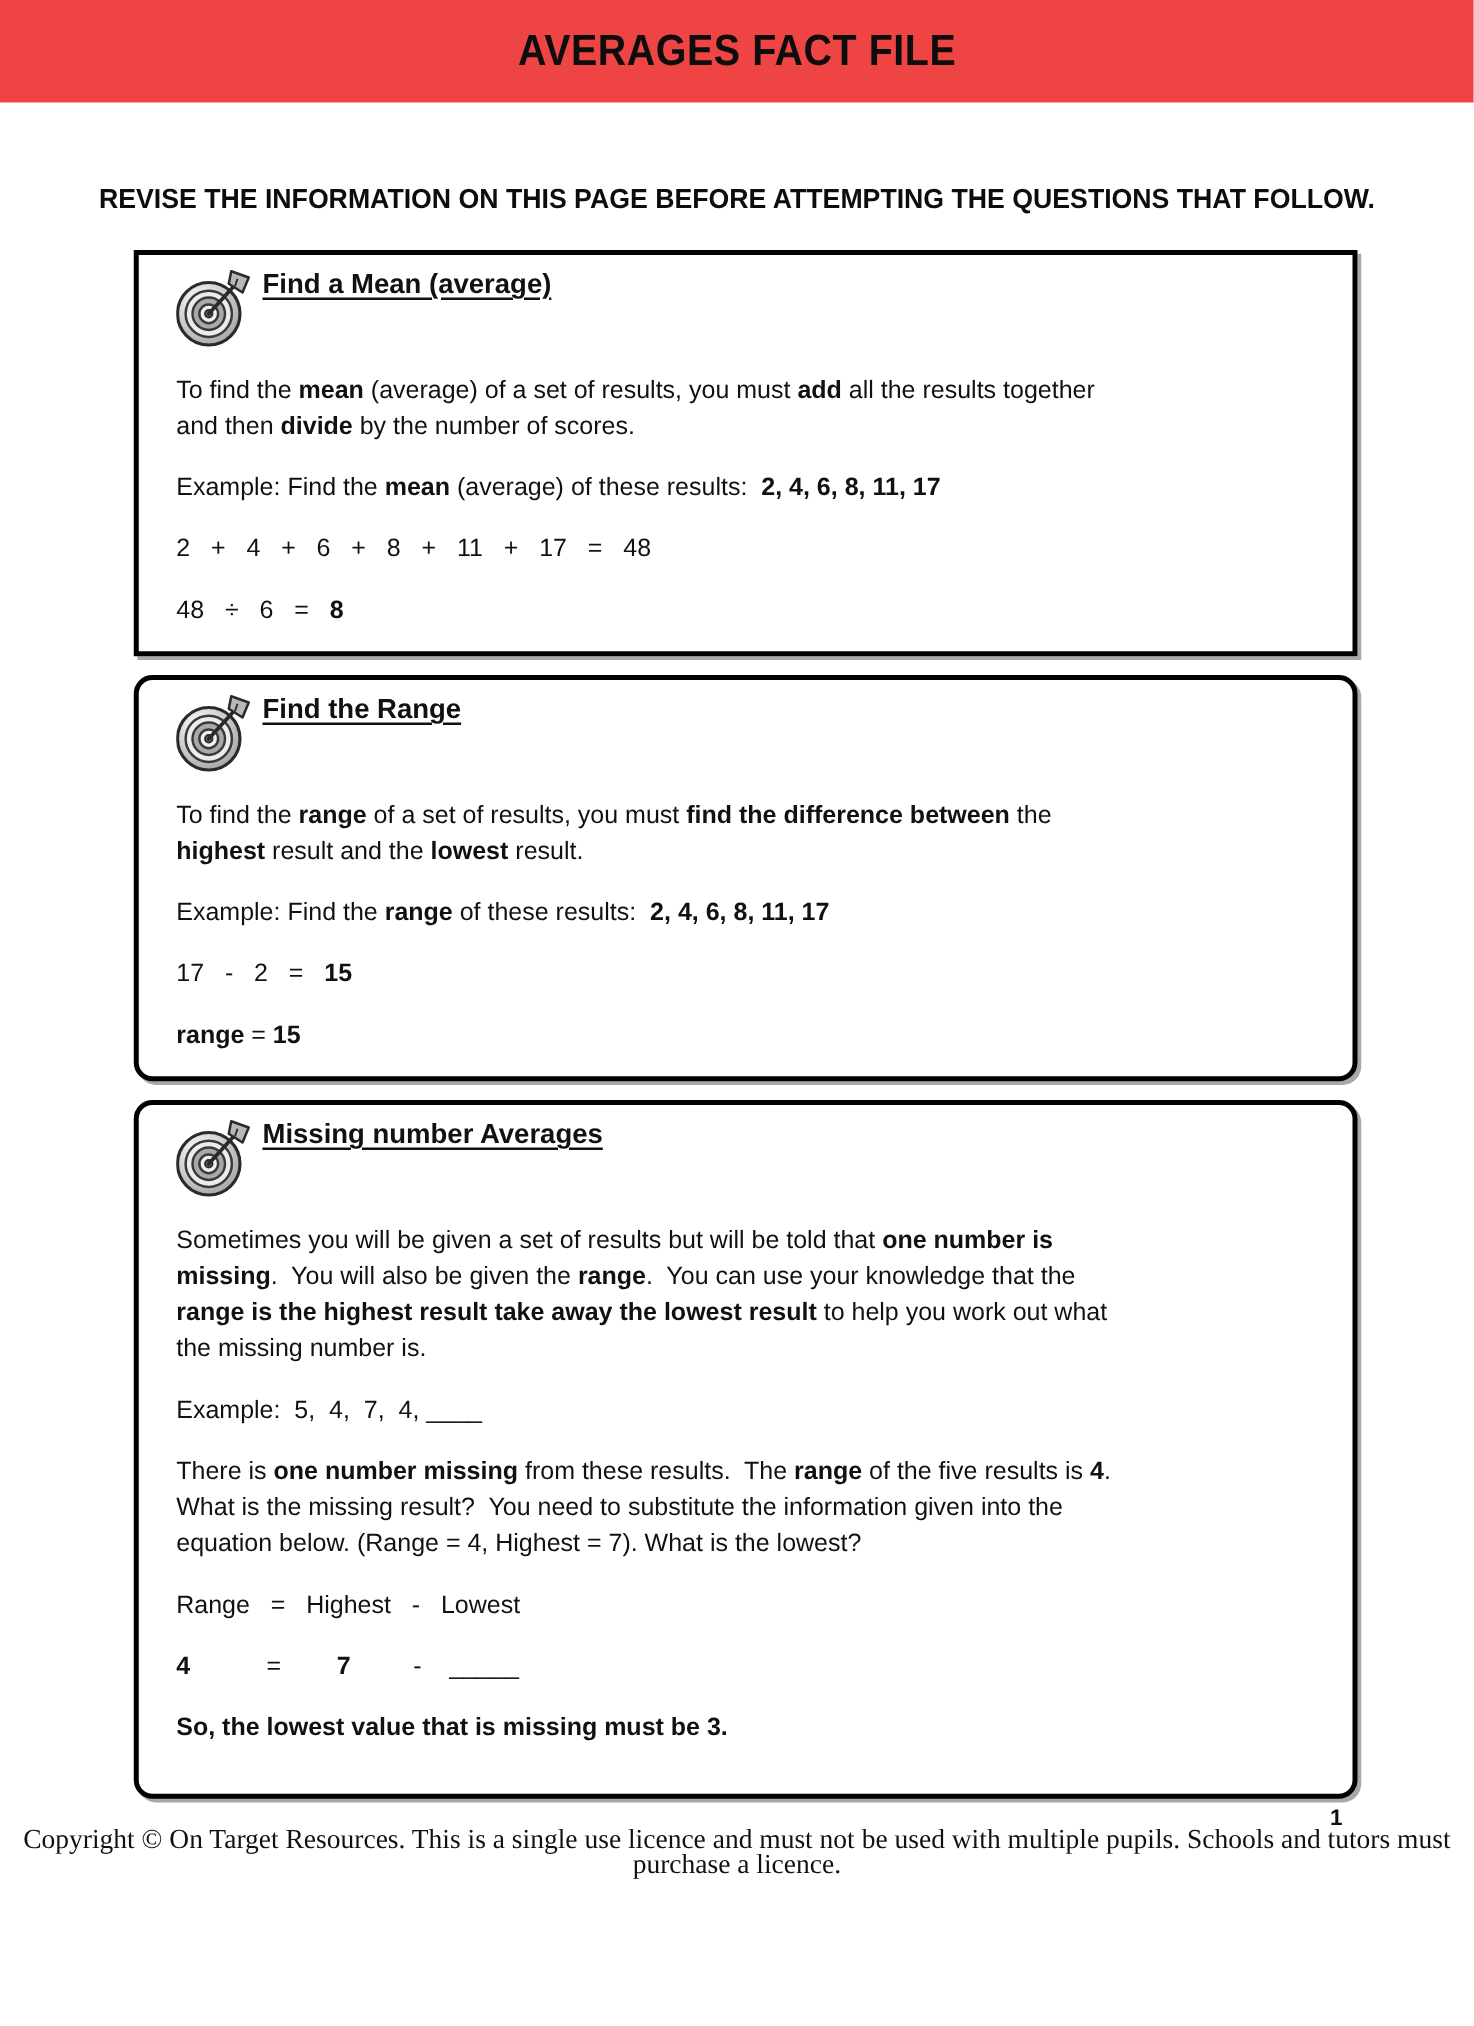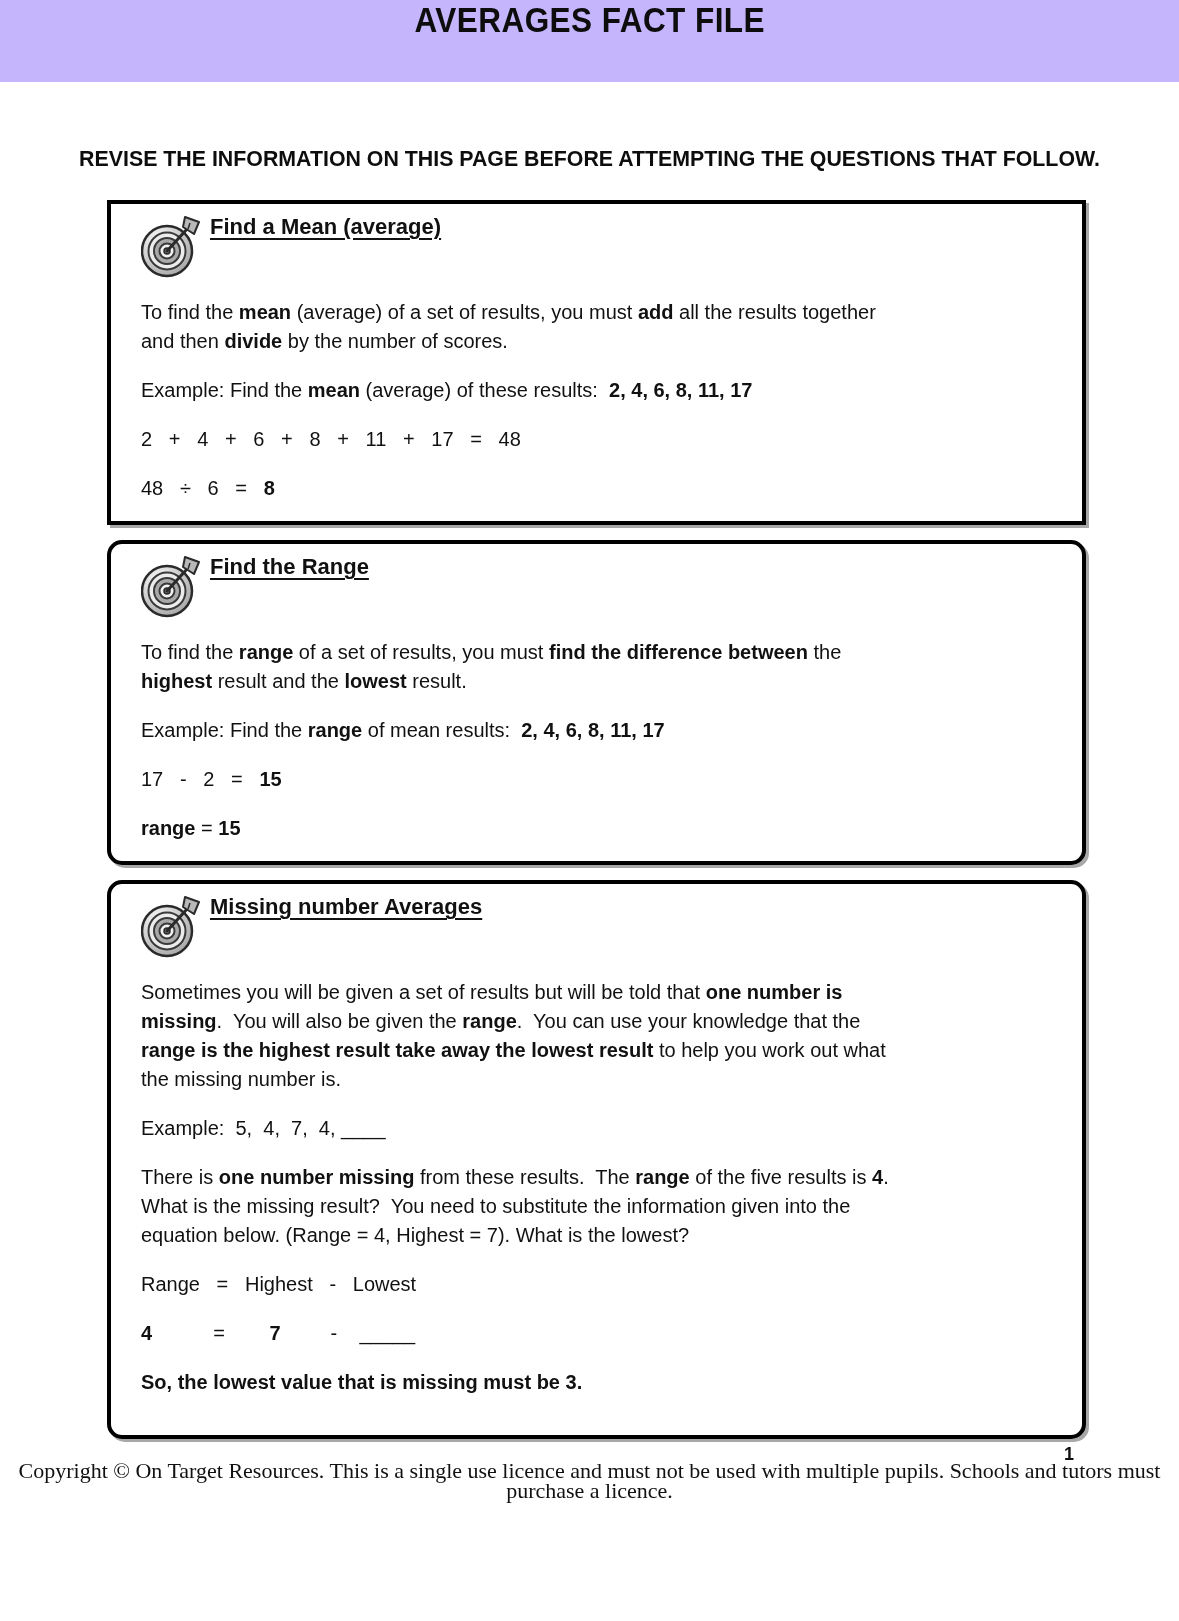--- a/index.html
+++ b/index.html
@@ -5,22 +5,22 @@
   html, body { margin: 0; padding: 0; }
   body {
     width: 1179px; height: 1621px;
     background: #ffffff;
     overflow: hidden;
     font-family: "Liberation Sans", sans-serif;
     color: #111;
   }
   .band {
     height: 82px;
-    background: #c4b5fd;
-    display: flex; align-items: flex-start; justify-content: center;
+    background: #ef4444;
+    display: flex; align-items: center; justify-content: center;
   }
   .title {
     margin: 0;
     font-weight: bold;
     font-size: 35px;
     letter-spacing: 0.5px;
     transform: scaleX(0.9);
     color: #0d0d0d;
   }
   .instruction {
@@ -121,21 +121,21 @@
 
 <section class="box">
   <div class="sec-head">
     <svg class="icon">
         <use href="#tgt"></use>
       </svg>
     <h2 class="sec-title">Find the Range</h2>
   </div>
   <p class="line"><span>To find the </span><span class="b">range</span><span> of a set of results, you must </span><span class="b">find the difference between</span><span> the
 </span><span class="b">highest</span><span> result and the </span><span class="b">lowest</span><span> result.</span></p>
-  <p class="line"><span>Example: Find the </span><span class="b">range</span><span> of mean results:  </span><span class="b">2, 4, 6, 8, 11, 17</span></p>
+  <p class="line"><span>Example: Find the </span><span class="b">range</span><span> of these results:  </span><span class="b">2, 4, 6, 8, 11, 17</span></p>
   <p class="line"><span>17   -   2   =   </span><span class="b">15</span></p>
   <p class="line"><span class="b">range</span><span> = </span><span class="b">15</span></p>
 </section>
 
 <section class="box box-missing">
   <div class="sec-head">
     <svg class="icon">
         <use href="#tgt"></use>
       </svg>
     <h2 class="sec-title">Missing number Averages</h2>

